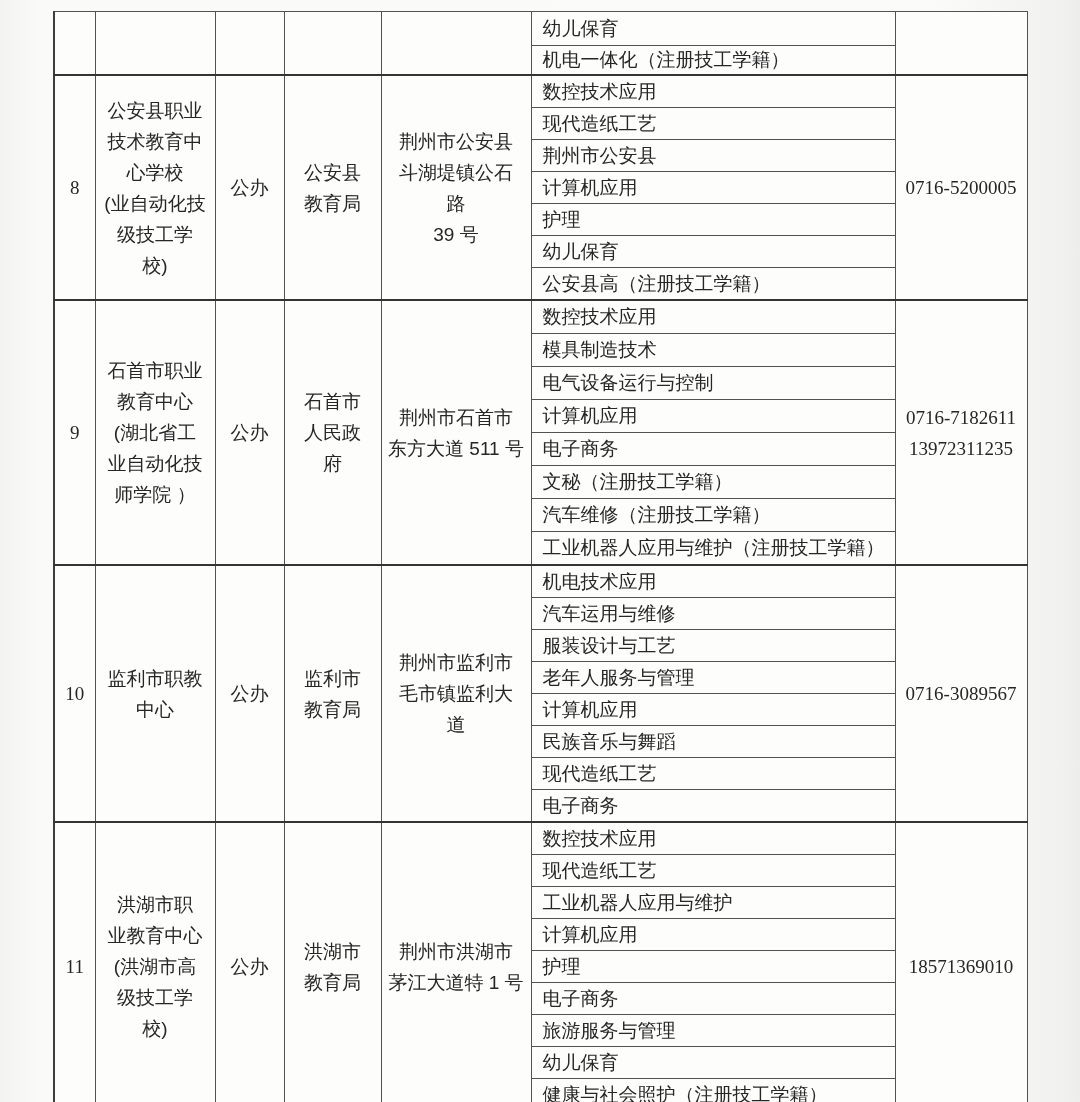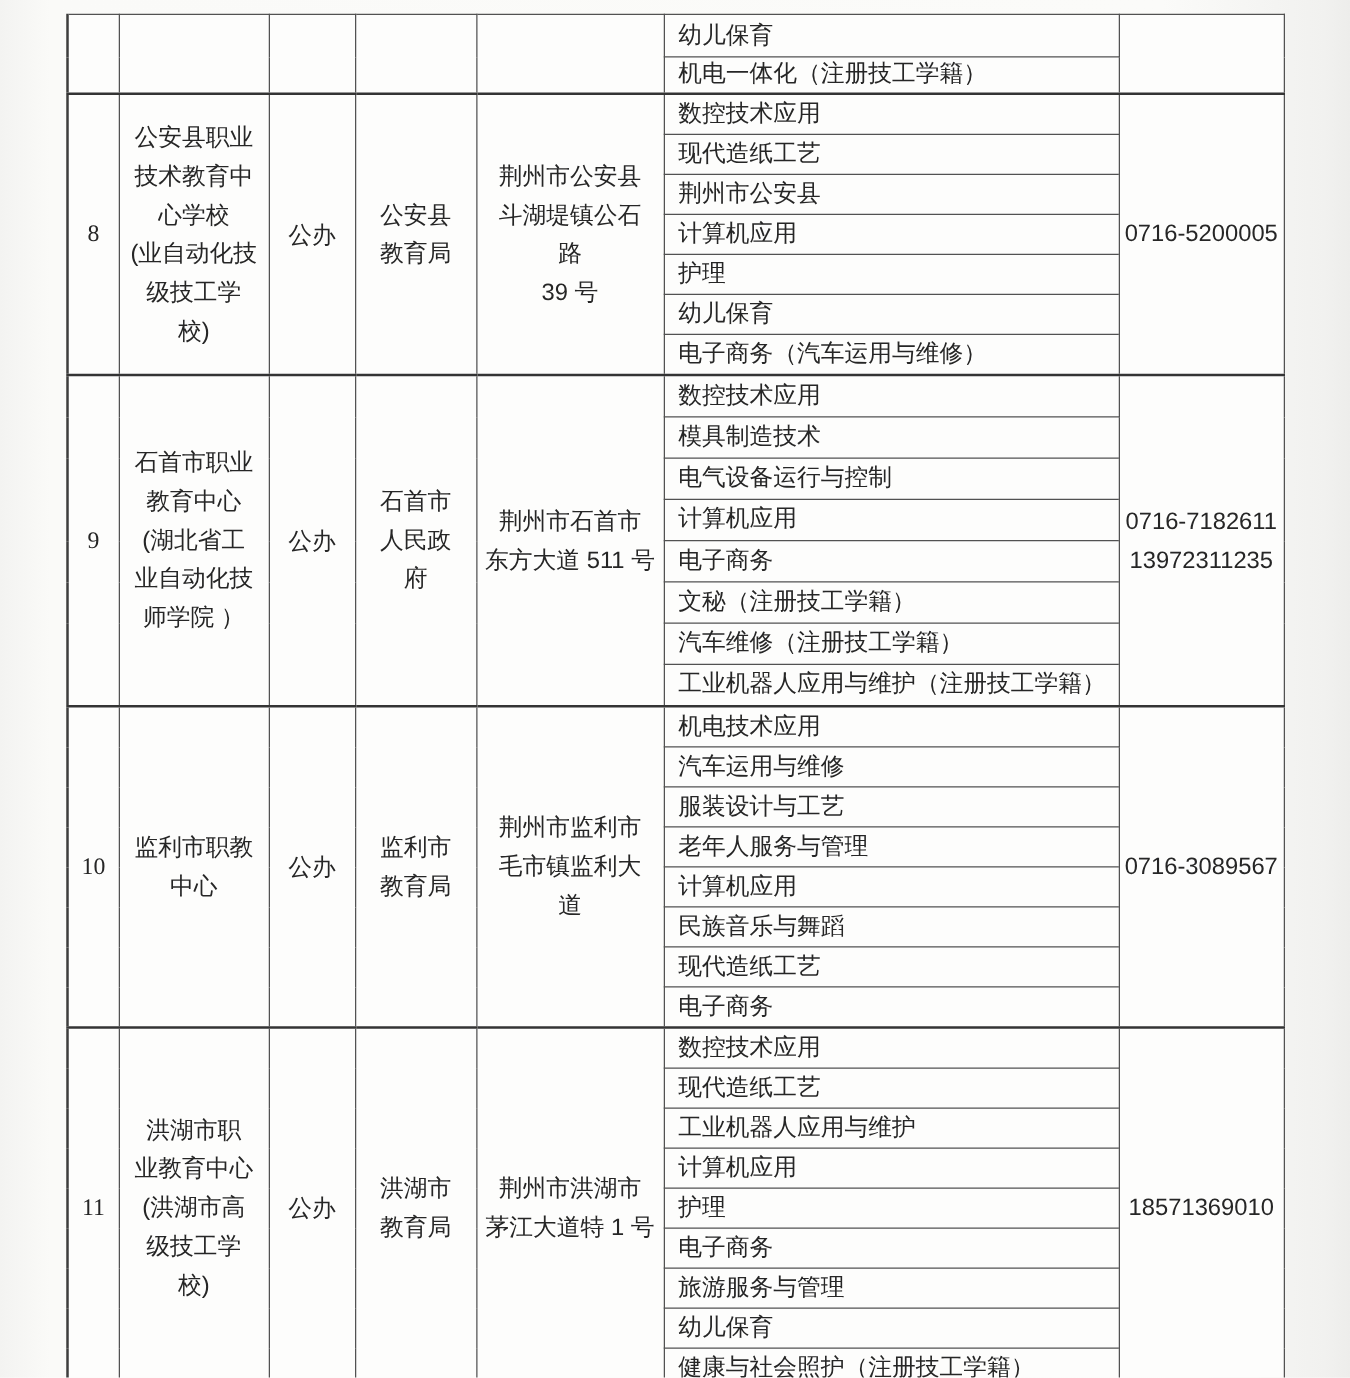--- a/index.html
+++ b/index.html
@@ -35,21 +35,21 @@
   }
   tr.gs > td { border-top: 2px solid #343434; }
   td.major {
     text-align: left;
     padding: 0 8px 0 11px;
     line-height: 1.25;
   }
   td.pre { white-space: pre-line; line-height: 31px; }
   td.num { font-family: "Liberation Serif", serif; font-size: 19px; }
   td.addr { font-family: Liberation Sans, sans-serif; }
-  td.phone { font-family: Liberation Sans, sans-serif; font-size: 19px; padding: 12px 2px; }
+  td.phone { font-family: Liberation Serif, serif; font-size: 19px; padding: 12px 2px; }
   td.phone .pl { line-height: 31px; }
   td.h33 { height: 33px; }
   td.h28 { height: 28px; }
   td.h31 { height: 31px; }
   td.h32 { height: 32px; }
 </style>
 </head>
 <body>
 
 <div class="page">
@@ -107,21 +107,21 @@
       <tr>
           <td class="major h31">计算机应用</td>
         </tr>
       <tr>
           <td class="major h31">护理</td>
         </tr>
       <tr>
           <td class="major h31">幼儿保育</td>
         </tr>
       <tr>
-          <td class="major h31">电子商务（汽车运用与维修）</td>
+          <td class="major h31">公安县高（注册技工学籍）</td>
         </tr>
 
       <tr class="gs">
         <td class="num" rowspan="8">9</td>
         <td class="pre" rowspan="8">石首市职业
 教育中心
 (湖北省工
 业自动化技
 师学院 ）</td>
         <td rowspan="8">公办</td>

